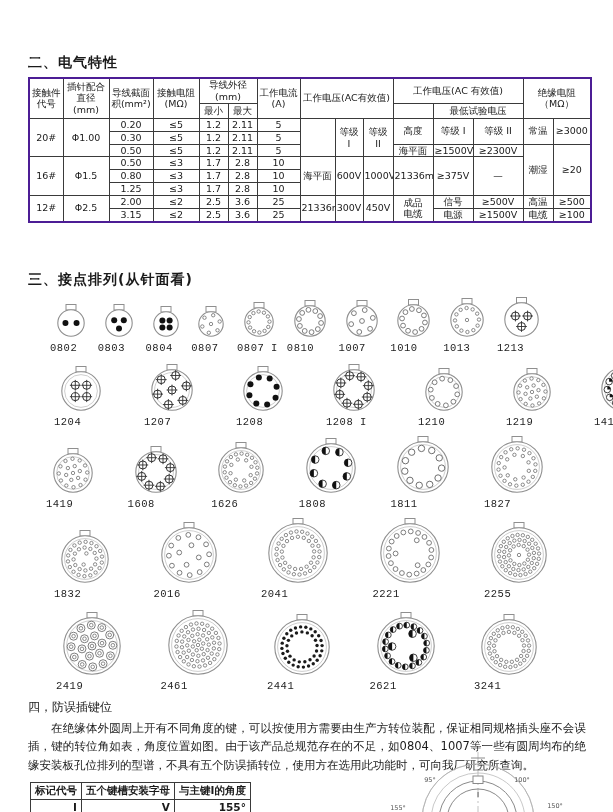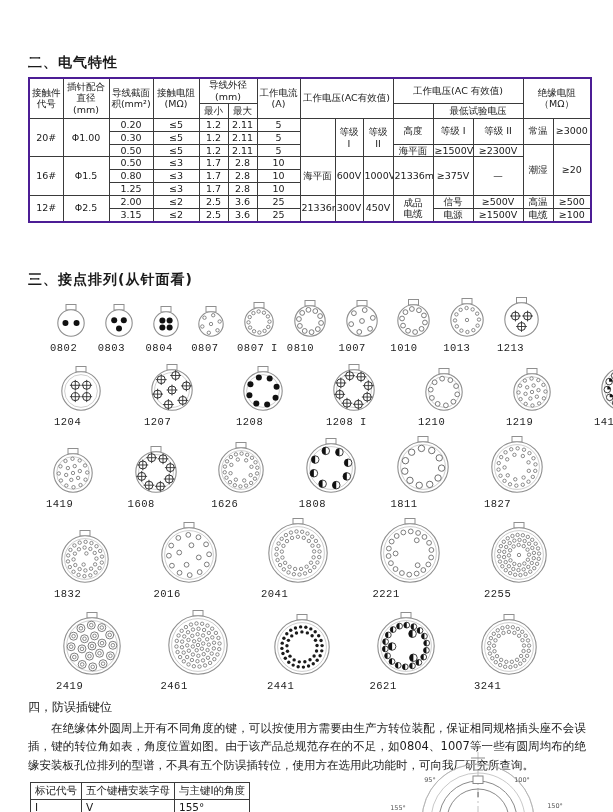--- a/index.html
+++ b/index.html
@@ -25,22 +25,22 @@
   .conn-item{display:flex;flex-direction:column;font-family:Liberation Mono, monospace;}
   .conn-label{font-size:10.5px;margin-top:2px;letter-spacing:0.5px;color:#222;}
   
   .notes{margin:10px 0 0 20px;font-size:11.5px;line-height:1.55;}
   .notes .l2{padding-left:23px;}
   .sec4-title{font-size:12px;margin-top:7px;}
   .sec4-para{font-size:11.5px;line-height:1.6;text-indent:2em;margin-top:3px;text-align:justify;}
   
   .bottom-row{display:flex;margin-top:8px;}
   table.key-table{border-collapse:collapse;margin-left:2px;align-self:flex-start;border:1.5px solid #222;}
-  table.key-table th,table.key-table td{border:1px solid #3a3a3a;font-size:10.5px;font-weight:normal;
-      text-align:left;padding:1px 4px;height:13px;}
+  table.key-table th,table.key-table td{border:1px solid #3a3a3a;font-size:10.5px;font-weight:bold;
+      text-align:right;padding:1px 4px;height:13px;}
   .key-diagram-wrap{margin-left:auto;margin-right:2px;margin-top:-34px;}
   svg text{font-family:"DejaVu Sans","Liberation Sans",sans-serif;}
 </style>
 </head>
 <body>
 
 <div class="page">
 
   <div class="sec-title">二、电气特性</div>
 

